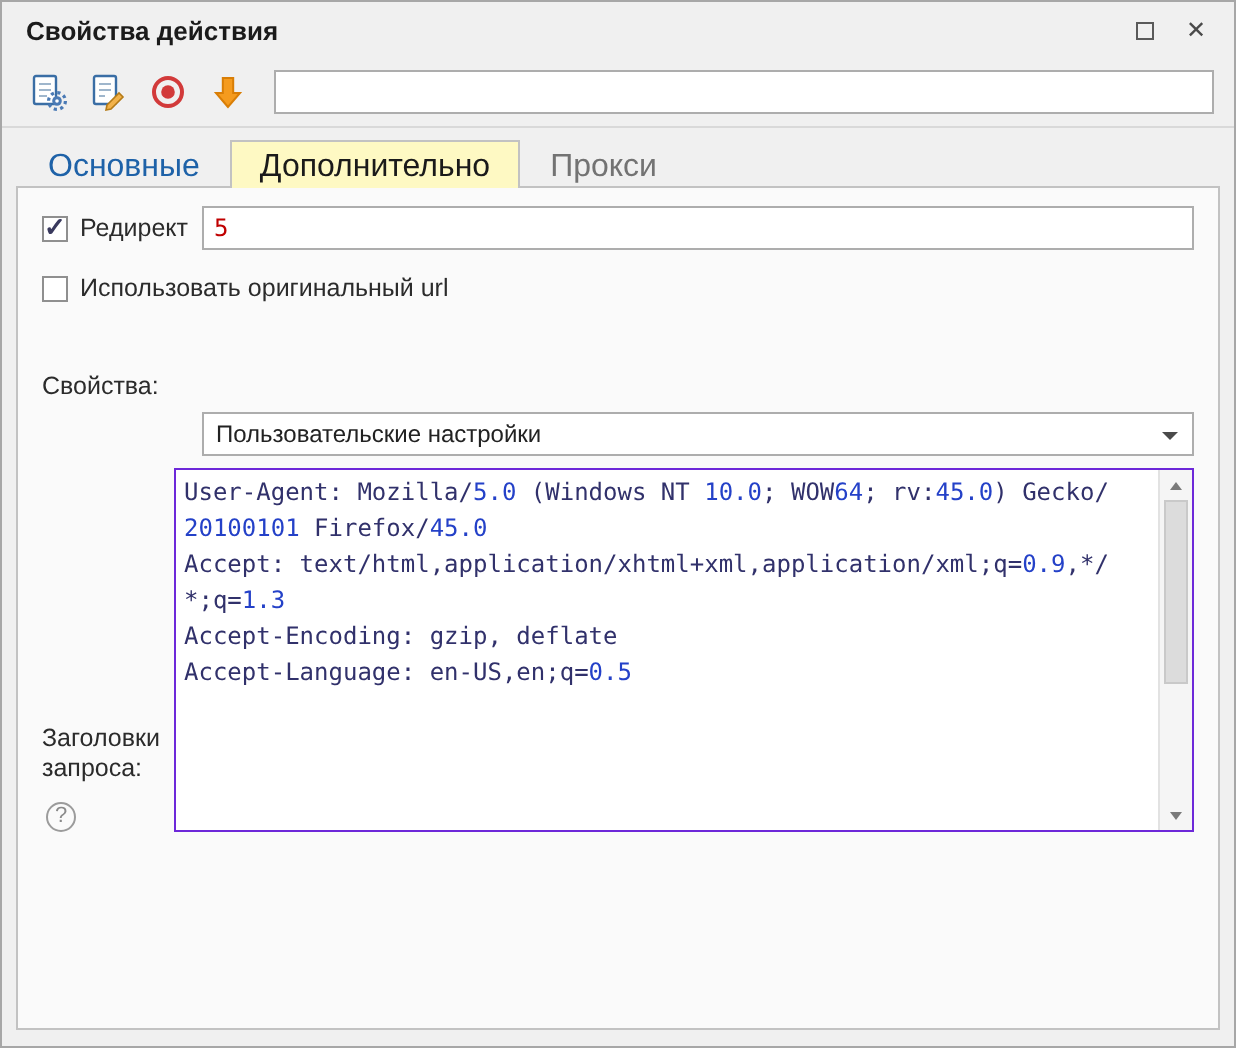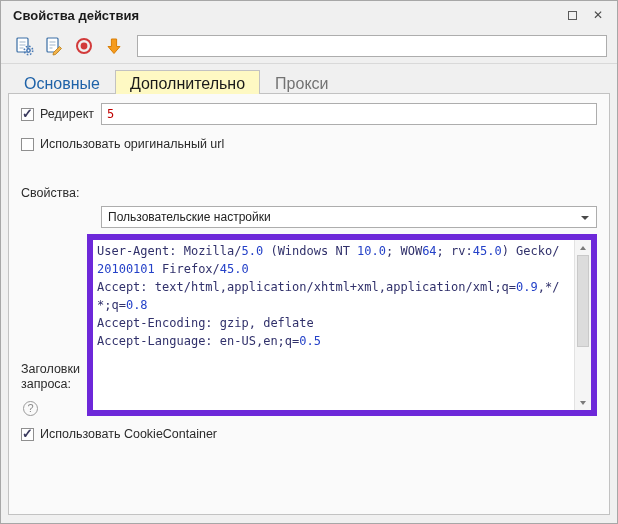--- a/index.html
+++ b/index.html
@@ -92,21 +92,21 @@
     font-size:12px; color:#222; cursor:default;margin-top:48px;
   }
   .combo-arrow {
     position:absolute; right:7px; top:9px;
     width:0; height:0;
     border-left:4px solid transparent; border-right:4px solid transparent;
     border-top:4px solid #4a4a4a;
   }
   
   .textarea {
-    width:512px; border:6px solid #6d28d9; background:#fff;
+    width:512px; border:1px solid #6d28d9; background:#fff;
     display:flex; align-items:stretch;
   }
   .ta-request { height:182px; }
   .ta-cookie { height:100px; background:#f3f3f3; }
   .ta-text {
     flex:1; overflow:hidden;
     padding:2px 2px 2px 4px;
     font-family:"DejaVu Sans Mono", monospace;
     font-size:12px; line-height:18px;
     color:#31316b;
@@ -219,37 +219,33 @@
       </div>
     </div>
 
     <div class="row row-top mb10">
       <div class="label-col-narrow">
         <span class="lbl">Заголовки запроса:</span>
         <div class="help-icon">?</div>
       </div>
       <div class="textarea ta-request">
         <div class="ta-text">User-Agent: Mozilla/<wbr><span class="num">5.0</span> (Windows NT <span class="num">10.0</span>; WOW<span class="num">64</span>; rv:<span class="num">45.0</span>) Gecko/<wbr><span class="num">20100101</span> Firefox/<wbr><span class="num">45.0</span>
-Accept: text/<wbr>html,application/<wbr>xhtml+xml,application/<wbr>xml;q=<span class="num">0.9</span>,*/<wbr>*;q=<span class="num">0.8</span>
+Accept: text/<wbr>html,application/<wbr>xhtml+xml,application/<wbr>xml;q=<span class="num">0.9</span>,*/<wbr>*;q=<span class="num">1.3</span>
 Accept-Encoding: gzip, deflate
 Accept-Language: en-US,en;q=<span class="num">0.5</span></div>
         <div class="scrollbar">
           <div class="sb-btn">
               <span class="tri-up"></span>
             </div>
           <div class="sb-track">
               <div class="sb-thumb"></div>
             </div>
           <div class="sb-btn">
               <span class="tri-down"></span>
             </div>
         </div>
       </div>
     </div>
 
 
-    <div class="row" style="height:16px;">
-      <span class="checkbox checked" style="margin-right:6px;"></span>
-      <span class="lbl">Использовать CookieContainer</span>
-    </div>
 
   </div>
 </div>
 
 </body></html>

